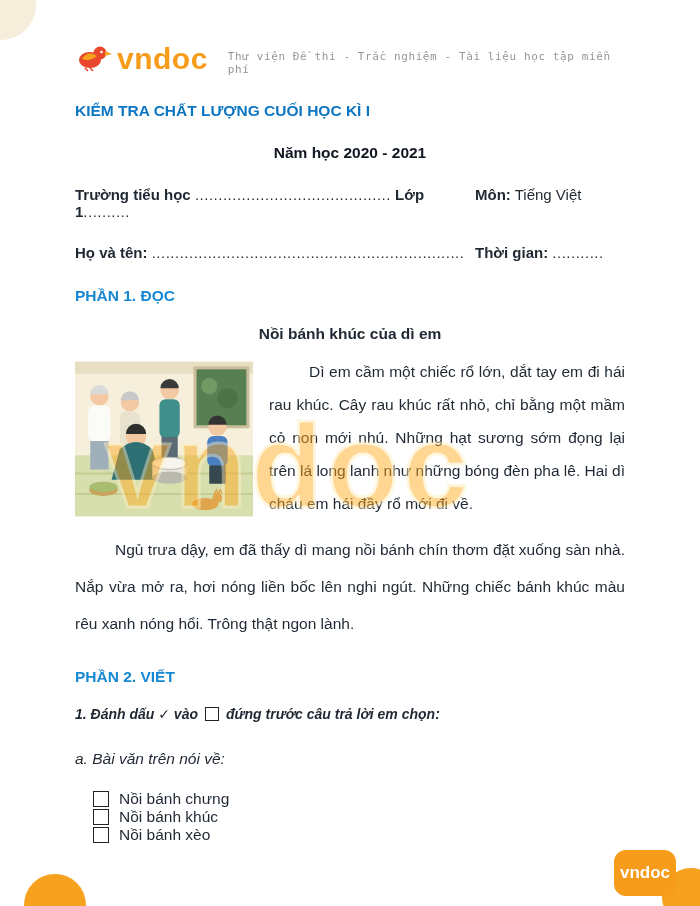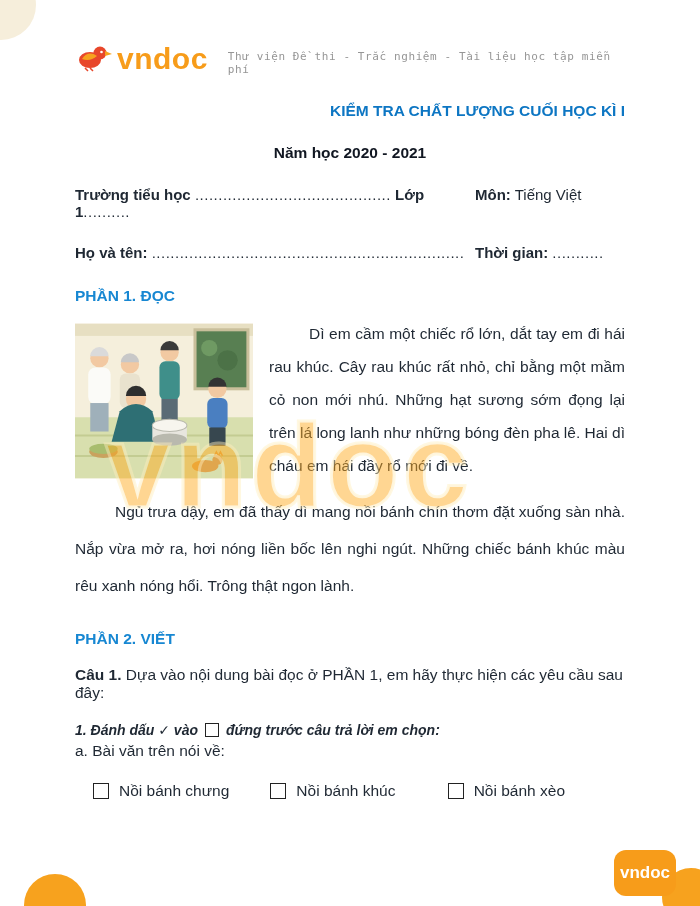--- a/index.html
+++ b/index.html
@@ -14,21 +14,21 @@
   .circle-tl { position:absolute; left:-34px; top:-30px; width:70px; height:70px; border-radius:50%; background:#f6eedb; }
   .circle-bl { position:absolute; left:24px; bottom:-30px; width:62px; height:62px; border-radius:50%; background:#f7a21e; }
   .circle-br { position:absolute; right:-20px; bottom:-20px; width:58px; height:58px; border-radius:50%; background:#f7a21e; }
 
   
   .header { display:flex; align-items:center; padding: 42px 75px 0 75px; }
   .logo { display:flex; align-items:center; gap:4px; }
   .logo-text { color:#f79c1a; font-weight:800; font-size:30px; letter-spacing:0.5px; }
   .tagline { margin-left:20px; color:#969696; font-family:"DejaVu Sans Mono", monospace; font-size:11px; letter-spacing:0.6px; padding-top:8px; }
 
-  .title { text-align:right; color:#0d76c3; font-size:15.5px; font-weight:bold; margin-top:26px; }
+  .title { text-align:left; color:#0d76c3; font-size:15.5px; font-weight:bold; margin-top:26px; }
   .subtitle { text-align:center; color:#111722; font-size:15.5px; font-weight:bold; margin-top:24px; }
 
   .info-row { display:flex; margin-top:24px; font-size:15px; }
   .info-left { flex:1; }
   .info-right { width:150px; }
   .info-row b { font-weight:bold; }
   .dots { font-weight:normal; color:#1f2833; letter-spacing:0.5px; }
 
   .section { font-size:15.5px; font-weight:bold; color:#1787d2; margin-top:26px; }
   .story-title { text-align:center; font-size:15.5px; font-weight:bold; margin-top:20px; }
@@ -36,23 +36,23 @@
   .passage { margin-top:12px; font-size:15.5px; line-height:33px; text-align:justify; }
   .illustration { float:left; width:178px; height:156px; margin:6px 16px 4px 0; }
   .illustration svg { display:block; width:100%; height:100%; }
   .indent { text-indent:40px; }
   .p2 { margin-top:10px; font-size:15.5px; line-height:37px; text-align:justify; }
   .clear { clear:both; }
 
   .q1 { margin-top:18px; font-size:15.5px; }
   .instruction { margin-top:20px; font-size:14px; font-weight:bold; font-style:italic; }
   .inline-box { display:inline-block; width:14px; height:14px; border:1.6px solid #222; vertical-align:-2px; margin:0 7px; }
-  .sub-a { margin-top:4px; font-size:15.5px; }
-
-  .options { display:flex; margin-top:22px; padding-left:18px; font-size:15.5px; }
+  .sub-a { margin-top:28px; font-size:15.5px; font-style:italic; }
+
+  .options { display:flex; margin-top:22px; padding-left:18px; font-size:15.5px;flex-direction:column; }
   .option { display:flex; align-items:center; flex:1; cursor:pointer; }
   .checkbox { display:inline-block; width:16px; height:16px; border:1.6px solid #222; margin-right:10px; background:#fff; }
 
   
   .watermark {
     position:absolute; left:105px; top:398px; z-index:5; pointer-events:none;
     font-size:118px; font-weight:800; letter-spacing:4px; color:#ffaa1e;
     -webkit-text-stroke:3px rgba(255,238,190,0.95);
     opacity:0.48;
   }
@@ -115,20 +115,21 @@
         <b>Họ và tên:</b>
         <span class="dots">...................................................................</span>
       </div>
       <div class="info-right">
         <b>Thời gian:</b>
         <span class="dots">...........</span>
       </div>
     </div>
 
     <div class="section">PHẦN 1. ĐỌC</div>
+    <div class="story-title">Nồi bánh khúc của dì em</div>
 
     <div class="passage">
       <div class="illustration">
         <svg viewBox="0 0 175 152">
           <rect width="175" height="152" fill="#f5efdc"></rect>
           <rect x="0" y="0" width="175" height="12" fill="#e7dfc2"></rect>
           <rect x="118" y="6" width="52" height="58" fill="#587f52"></rect>
           <rect x="118" y="6" width="52" height="58" fill="none" stroke="#c9bf9b" stroke-width="3"></rect>
           <circle cx="132" cy="24" r="8" fill="#6f9a63"></circle>
           <circle cx="150" cy="36" r="10" fill="#4c7247"></circle>
@@ -172,24 +173,20 @@
         </svg>
       </div>
       <p class="indent">Dì em cầm một chiếc rổ lớn, dắt tay em đi hái rau khúc. Cây rau khúc rất nhỏ, chỉ bằng một mầm cỏ non mới nhú. Những hạt sương sớm đọng lại trên lá long lanh như những bóng đèn pha lê. Hai dì cháu em hái đầy rổ mới đi về.</p>
       <div class="clear"></div>
     </div>
 
     <p class="p2 indent">Ngủ trưa dậy, em đã thấy dì mang nồi bánh chín thơm đặt xuống sàn nhà. Nắp vừa mở ra, hơi nóng liền bốc lên nghi ngút. Những chiếc bánh khúc màu rêu xanh nóng hổi. Trông thật ngon lành.</p>
 
     <div class="section">PHẦN 2. VIẾT</div>
 
-    <p class="q1">
-      <b>Câu 1.</b>
-      <span>Dựa vào nội dung bài đọc ở PHẦN 1, em hãy thực hiện các yêu cầu sau đây:</span>
-    </p>
 
     <p class="instruction">
       <span>1. Đánh dấu ✓ vào</span><span class="inline-box"></span><span>đứng trước câu trả lời em chọn:</span>
     </p>
 
     <p class="sub-a">a. Bài văn trên nói về:</p>
 
     <div class="options">
       <label class="option">
         <span class="checkbox"></span>

